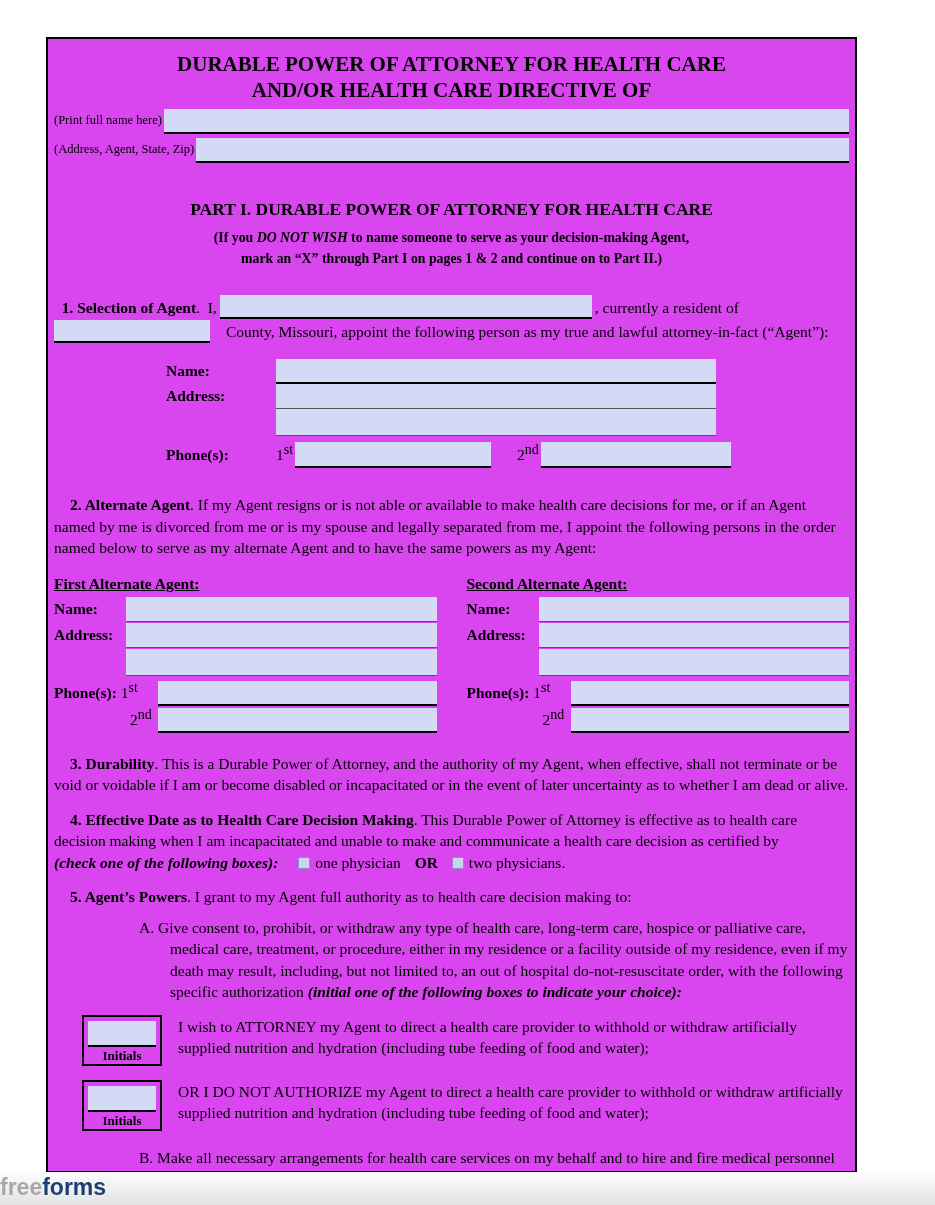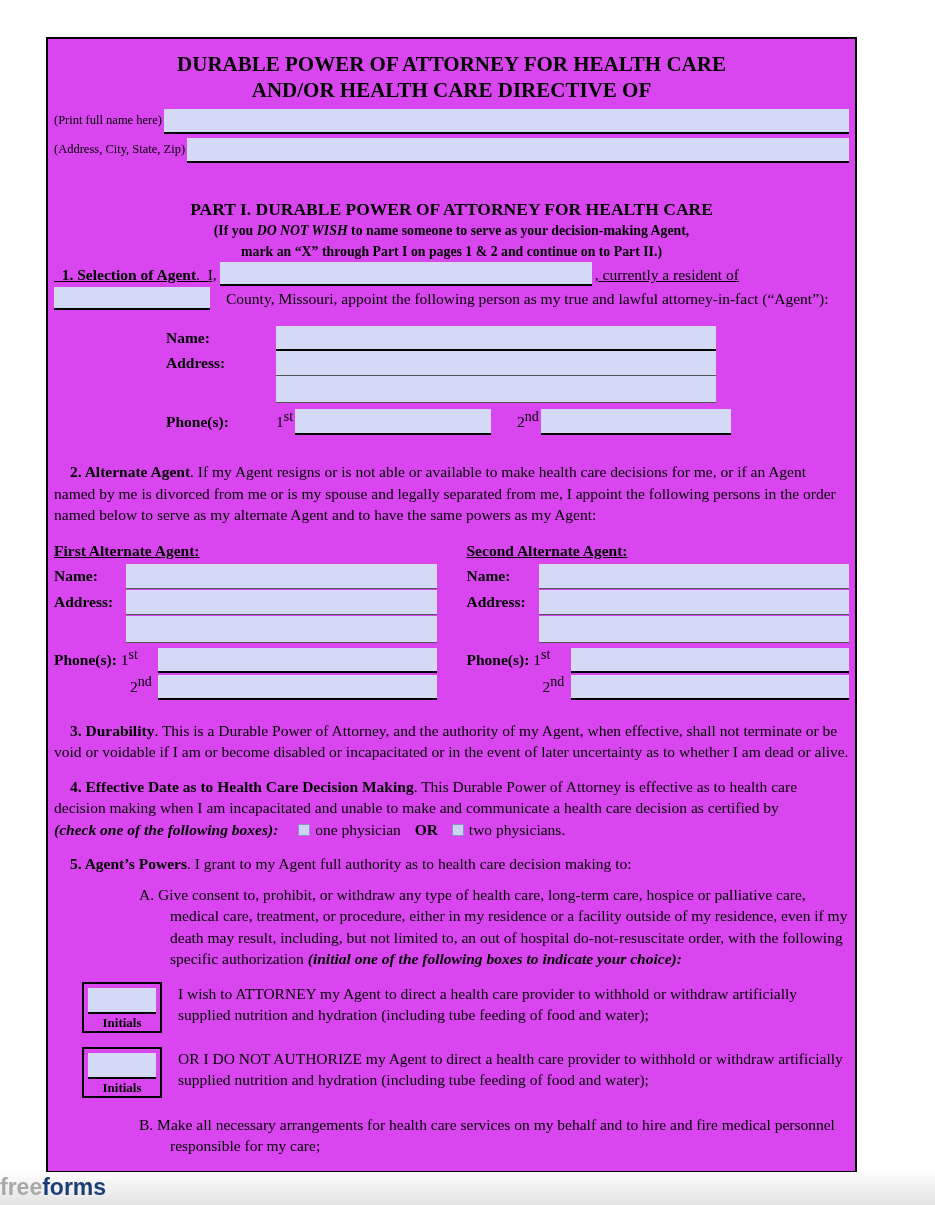--- a/index.html
+++ b/index.html
@@ -16,28 +16,28 @@
   .field.thin { border-bottom:1px solid #555; }
 
   
   .doc-title { text-align:center; font-weight:bold; font-size:21px; line-height:26px; margin-top:4px; }
   .hdr-row { display:flex; align-items:center; margin-top:4px; }
   .hdr-row .lbl { font-size:12.5px; padding-bottom:2px; white-space:nowrap; }
   .hdr-row .field { flex:1; height:25px; margin-left:2px; }
 
   
   .part-head { text-align:center; font-weight:bold; font-size:17.5px; margin-top:36px; }
-  .part-note { text-align:center; font-weight:bold; font-size:13.8px; line-height:21px; margin-top:0; }
+  .part-note { text-align:center; font-weight:bold; font-size:13.8px; line-height:21px; margin-top:7px; }
   .part-note em { font-style:italic; }
 
   .para { font-size:15.5px; line-height:21.5px; }
   b.sec { font-weight:bold; }
 
   
-  .s1-line1 { display:flex; align-items:flex-end; font-size:15.5px;text-decoration:underline; }
+  .s1-line1 { margin-top:26px; display:flex; align-items:flex-end; font-size:15.5px; }
   .s1-line1 .txt { padding-bottom:2px; white-space:pre; }
   .s1-line1 .field { width:372px; height:24px; margin:0 3px; }
   .s1-line2 { display:flex; align-items:flex-end; font-size:15.5px; margin-top:1px;gap:12px; }
   .s1-line2 .field { width:156px; height:23px; }
   .s1-line2 .txt { padding-bottom:2px; padding-left:4px; }
 
   .agent-grid { margin:16px 0 0 112px; }
   .ag-row { display:flex; align-items:flex-end; }
   .ag-label { width:110px; font-weight:bold; font-size:15.5px; padding-bottom:4px; }
   .ag-field { width:440px; height:25px; }
@@ -103,21 +103,21 @@
 <div class="form-box">
 
   <div class="doc-title">DURABLE POWER OF ATTORNEY FOR HEALTH CARE</div>
   <div class="doc-title" style="margin-top:0">AND/OR HEALTH CARE DIRECTIVE OF</div>
 
   <div class="hdr-row" style="margin-top:6px">
     <span class="lbl">(Print full name here)</span>
     <span class="field"></span>
   </div>
   <div class="hdr-row">
-    <span class="lbl">(Address, City, State, Zip)</span>
+    <span class="lbl">(Address, Agent, State, Zip)</span>
     <span class="field"></span>
   </div>
 
   <div class="part-head">PART I.  DURABLE POWER OF ATTORNEY FOR HEALTH CARE</div>
   <div class="part-note"><span>(If you </span><em>DO NOT WISH</em><span> to name someone to serve as your decision-making Agent,</span></div>
   <div class="part-note" style="margin-top:0">mark an “X”  through Part I on pages 1 &amp; 2 and continue on to Part II.)</div>
 
   <div class="s1-line1">
     <span class="txt">  <b class="sec">1. Selection of Agent</b><span>.  I,</span></span>
     <span class="field"></span>

